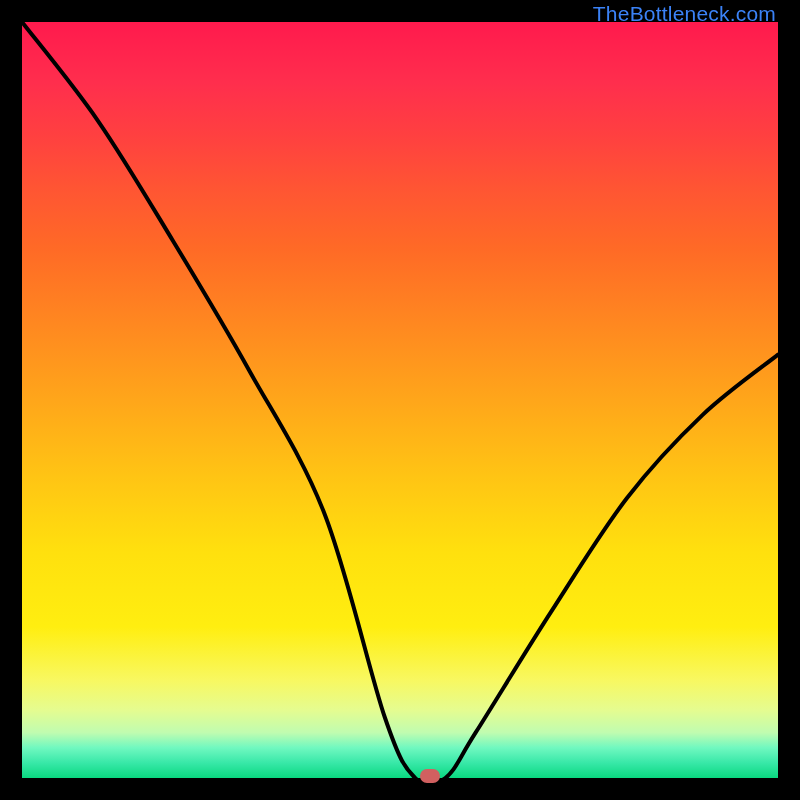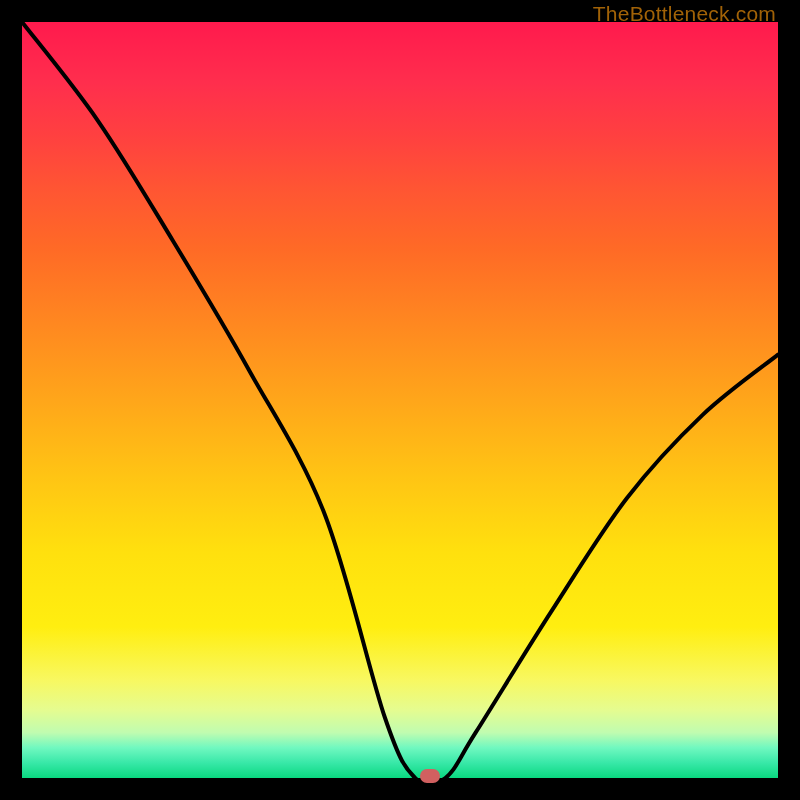--- a/index.html
+++ b/index.html
@@ -33,21 +33,21 @@
       #c0fcb0 94%,
       #70f8c0 96%,
       #38e8a8 98%,
       #0ad880 100%
     );
   }
   .attribution {
     position: absolute;
     top: 2px;
     right: 24px;
-    color: #a16207;
+    color: #3b82f6;
     font-size: 21px;
     font-weight: 500;
     letter-spacing: 0.2px;
   }
   svg.curve {
     position: absolute;
     left: 0;
     top: 0;
     width: 756px;
     height: 756px;

